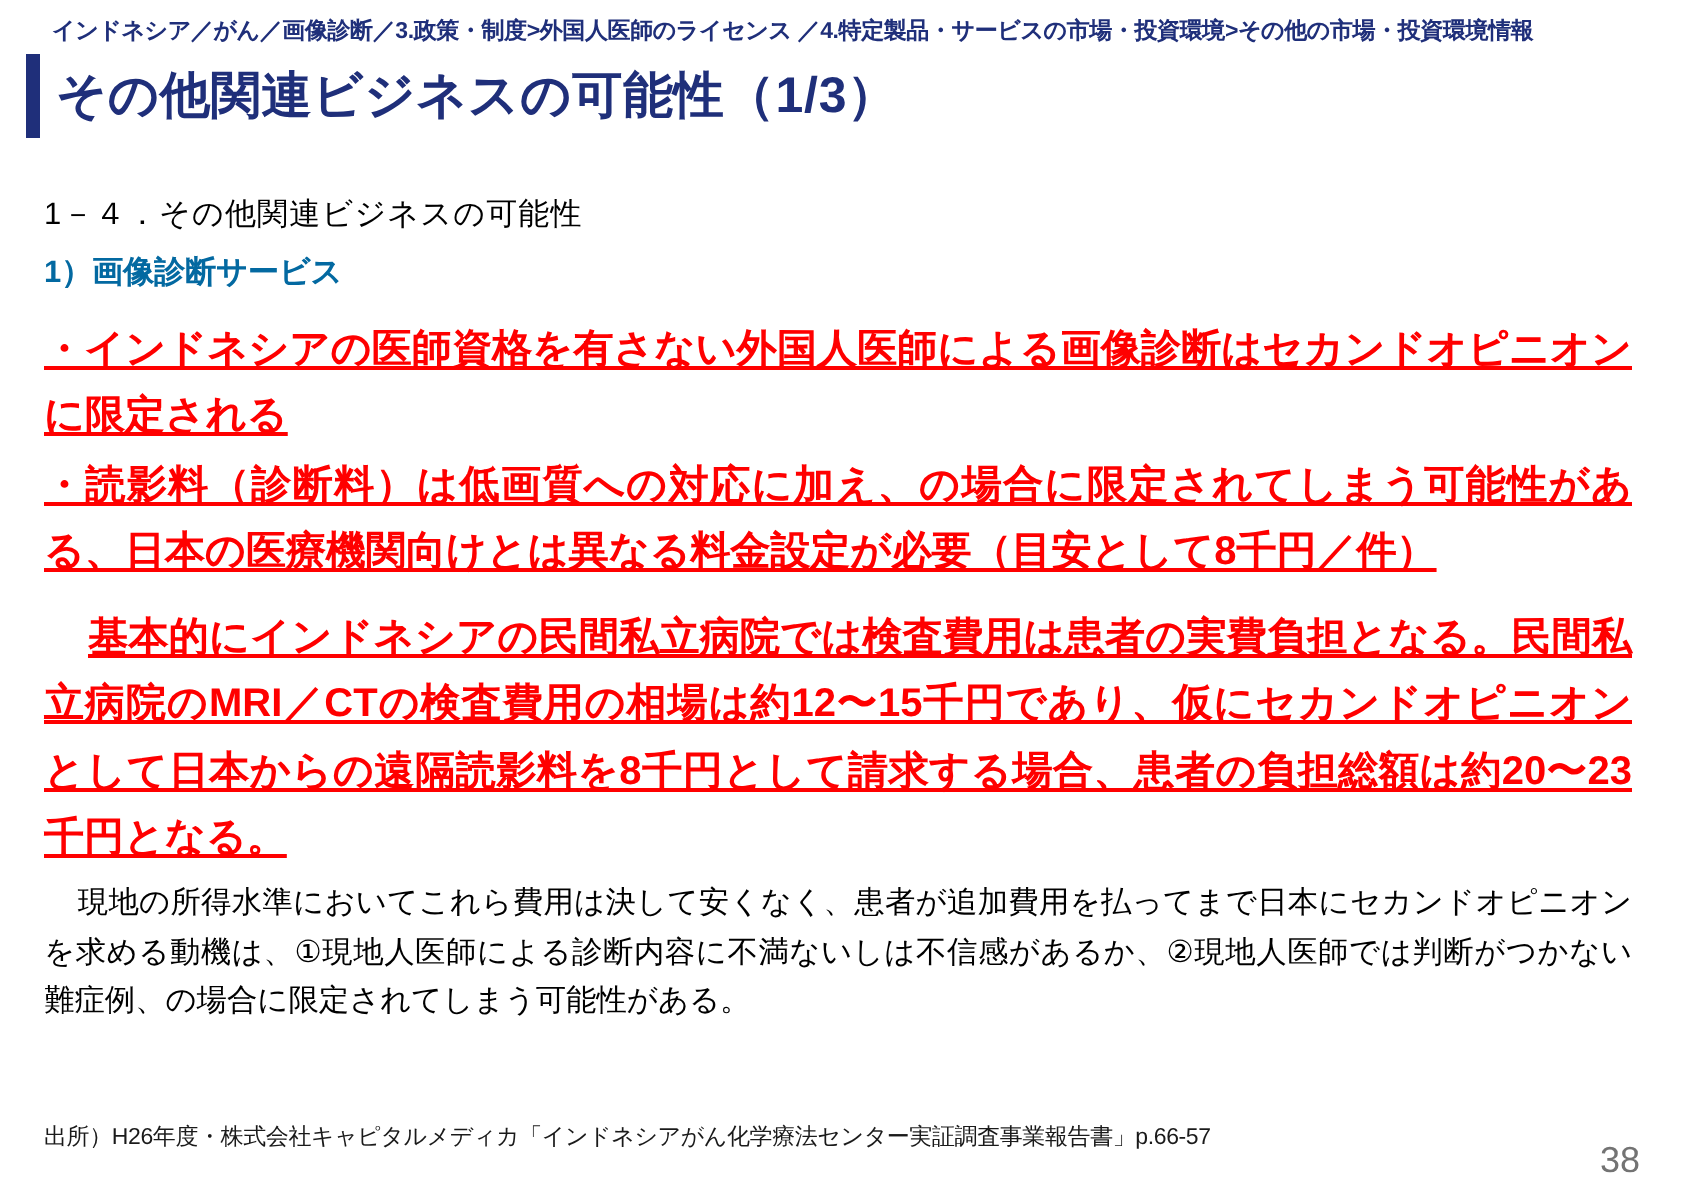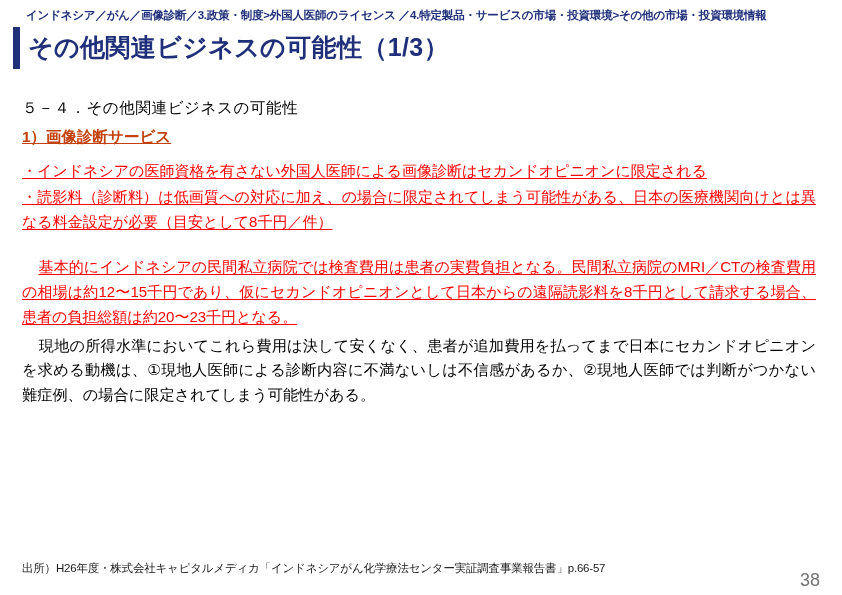--- a/index.html
+++ b/index.html
@@ -74,23 +74,22 @@
     font-size: 15.5px;
     color: #000000;
     letter-spacing: 0.6px;
     line-height: 1.5;
     font-weight: normal;
   }
 
   .sub-heading {
     margin: 0 0 6px 22px;
     font-size: 15.5px;
-    color: #c2410c;
+    color: #0369a1;
     font-weight: bold;
-    text-decoration: underline;
     display: inline-block;
     line-height: 1.5;
   }
   .sub-heading-wrap {
     margin: 0 0 4px 0;
   }
 
   .para {
     margin: 0 26px 0 22px;
     font-size: 15.2px;
@@ -99,31 +98,31 @@
     text-align: justify;
     text-justify: inter-character;
   }
   .para .indent {
     display: inline-block;
     width: 1.1em;
   }
 
   .emph-block {
     margin: 2px 26px 0 22px;
-    font-size: 15px;
+    font-size: 20px;
     color: #ff0000;
-    font-weight: normal;
+    font-weight: bold;
     line-height: 1.66;
     text-align: justify;
     text-justify: inter-character;
     text-decoration: underline;
     text-underline-offset: 2px;
   }
   .emph-block.spaced {
-    margin-top: 20px;
+    margin-top: 10px;
   }
   .emph-block .indent {
     display: inline-block;
     width: 1.1em;
   }
 
   .para.tail {
     margin-top: 4px;
   }
 
@@ -151,21 +150,21 @@
 <div class="slide">
 
   <div class="header">
     <div class="breadcrumb">インドネシア／がん／画像診断／3.政策・制度&gt;外国人医師のライセンス ／4.特定製品・サービスの市場・投資環境&gt;その他の市場・投資環境情報</div>
     <div class="title-bar"></div>
     <div class="slide-title">その他関連ビジネスの可能性（1/3）</div>
   </div>
 
   <div class="body-area">
 
-    <div class="section-heading">５－４．その他関連ビジネスの可能性</div>
+    <div class="section-heading">1－４．その他関連ビジネスの可能性</div>
 
     <div class="sub-heading-wrap">
       <span class="sub-heading">1）画像診断サービス</span>
     </div>
 
 
     <div class="emph-block">・インドネシアの医師資格を有さない外国人医師による画像診断はセカンドオピニオンに限定される</div>
 
     <div class="emph-block">・読影料（診断料）は低画質への対応に加え、の場合に限定されてしまう可能性がある、日本の医療機関向けとは異なる料金設定が必要（目安として8千円／件）</div>
 

